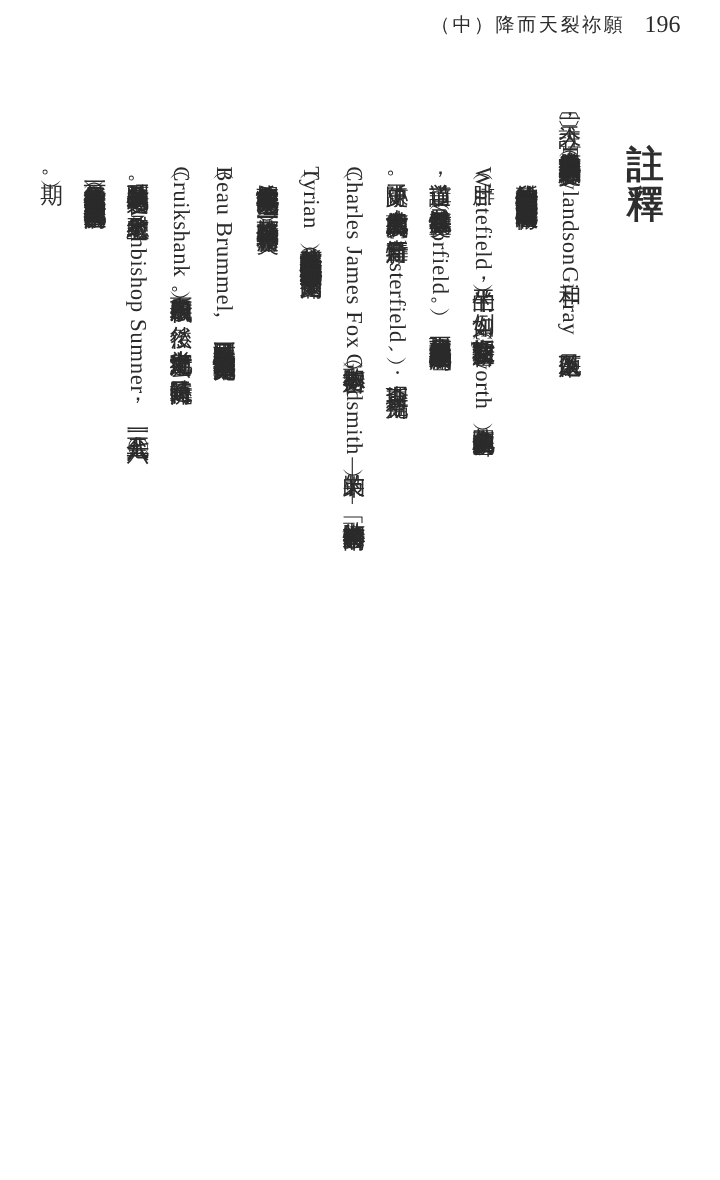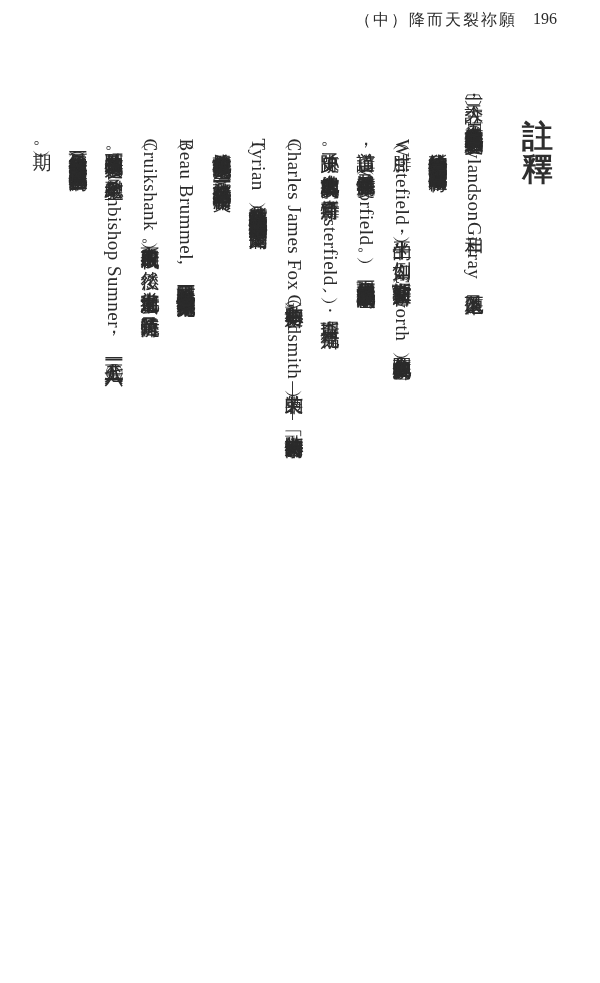--- a/index.html
+++ b/index.html
@@ -13,32 +13,32 @@
     height: 983px;
     background: #ffffff;
     overflow: hidden;
     font-family: "Liberation Serif", "DejaVu Serif", serif;
     color: #2b2b2b;
   }
   
   .running-head {
     position: absolute;
     top: 10px;
-    right: 43px;
+    right: 33px;
     display: flex;
-    align-items: flex-start;
+    align-items: center;
     gap: 16px;
     font-size: 16px;
     letter-spacing: 2px;
     color: #2b2b2b;
     white-space: nowrap;
   }
   .running-head .pagenum {
     letter-spacing: 0;
-    font-size: 16px;
+    font-size: 20px;
   }
   
   .section-title {
     position: absolute;
     top: 94px;
     right: 42px;
     writing-mode: vertical-rl;
     text-orientation: mixed;
     font-size: 31px;
     font-weight: bold;

